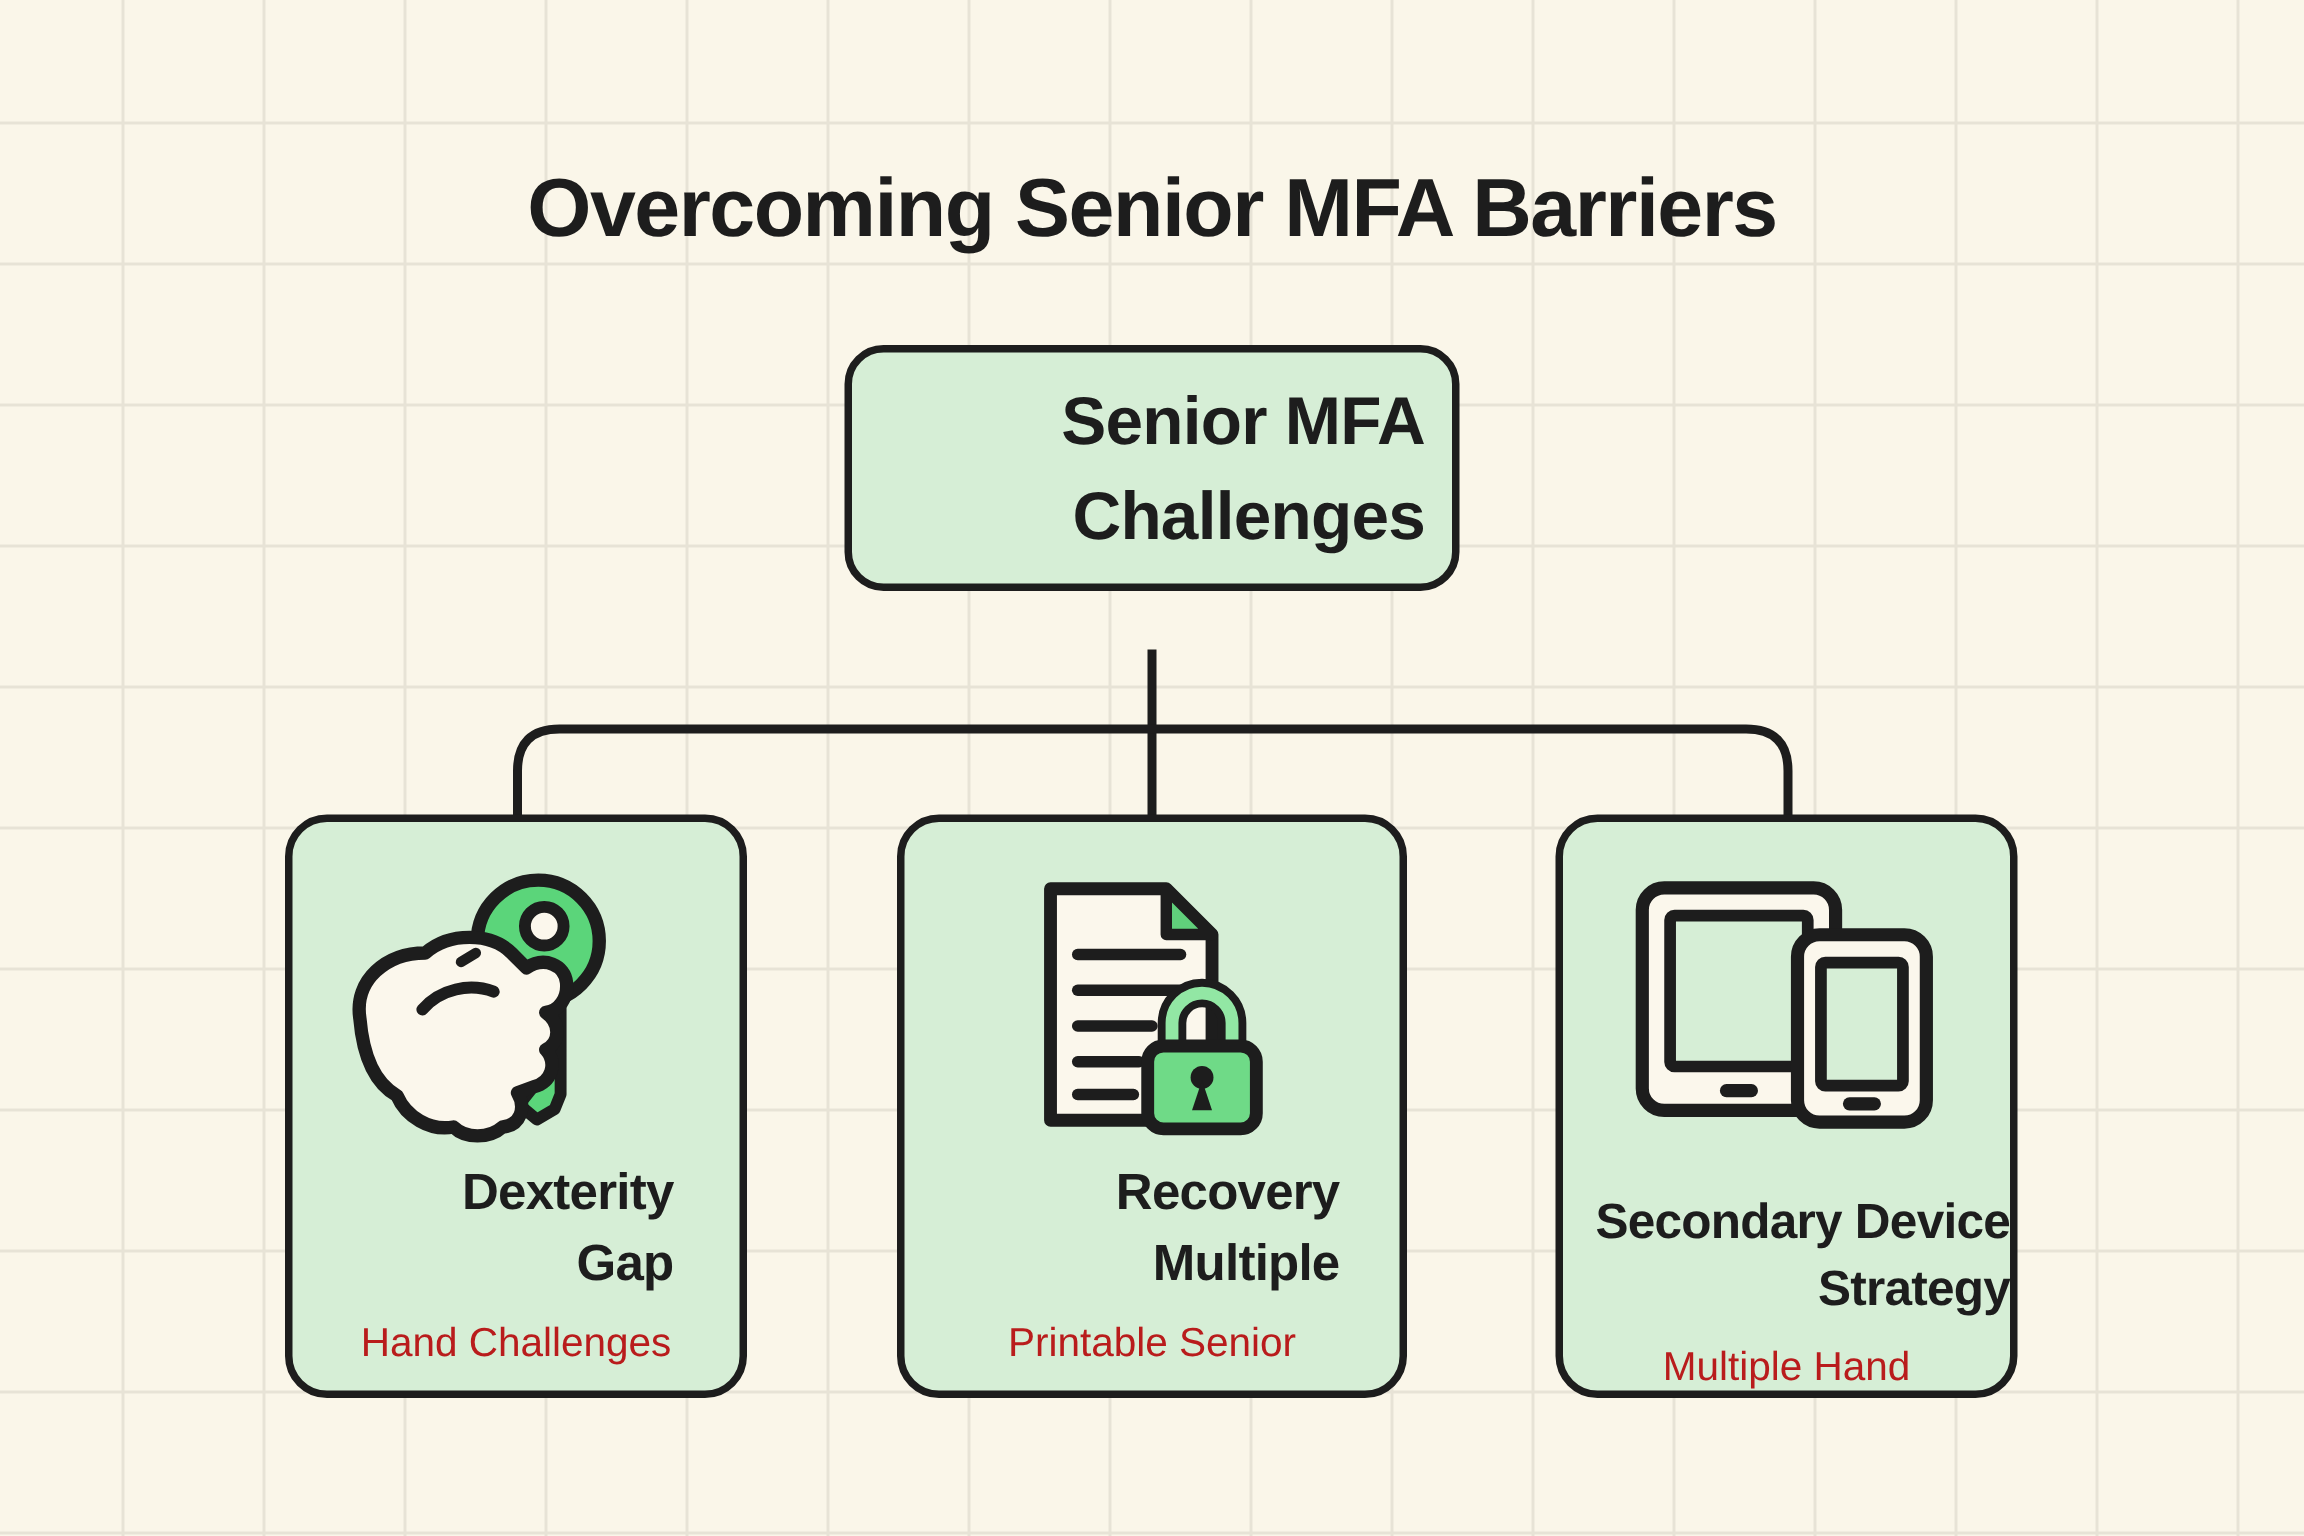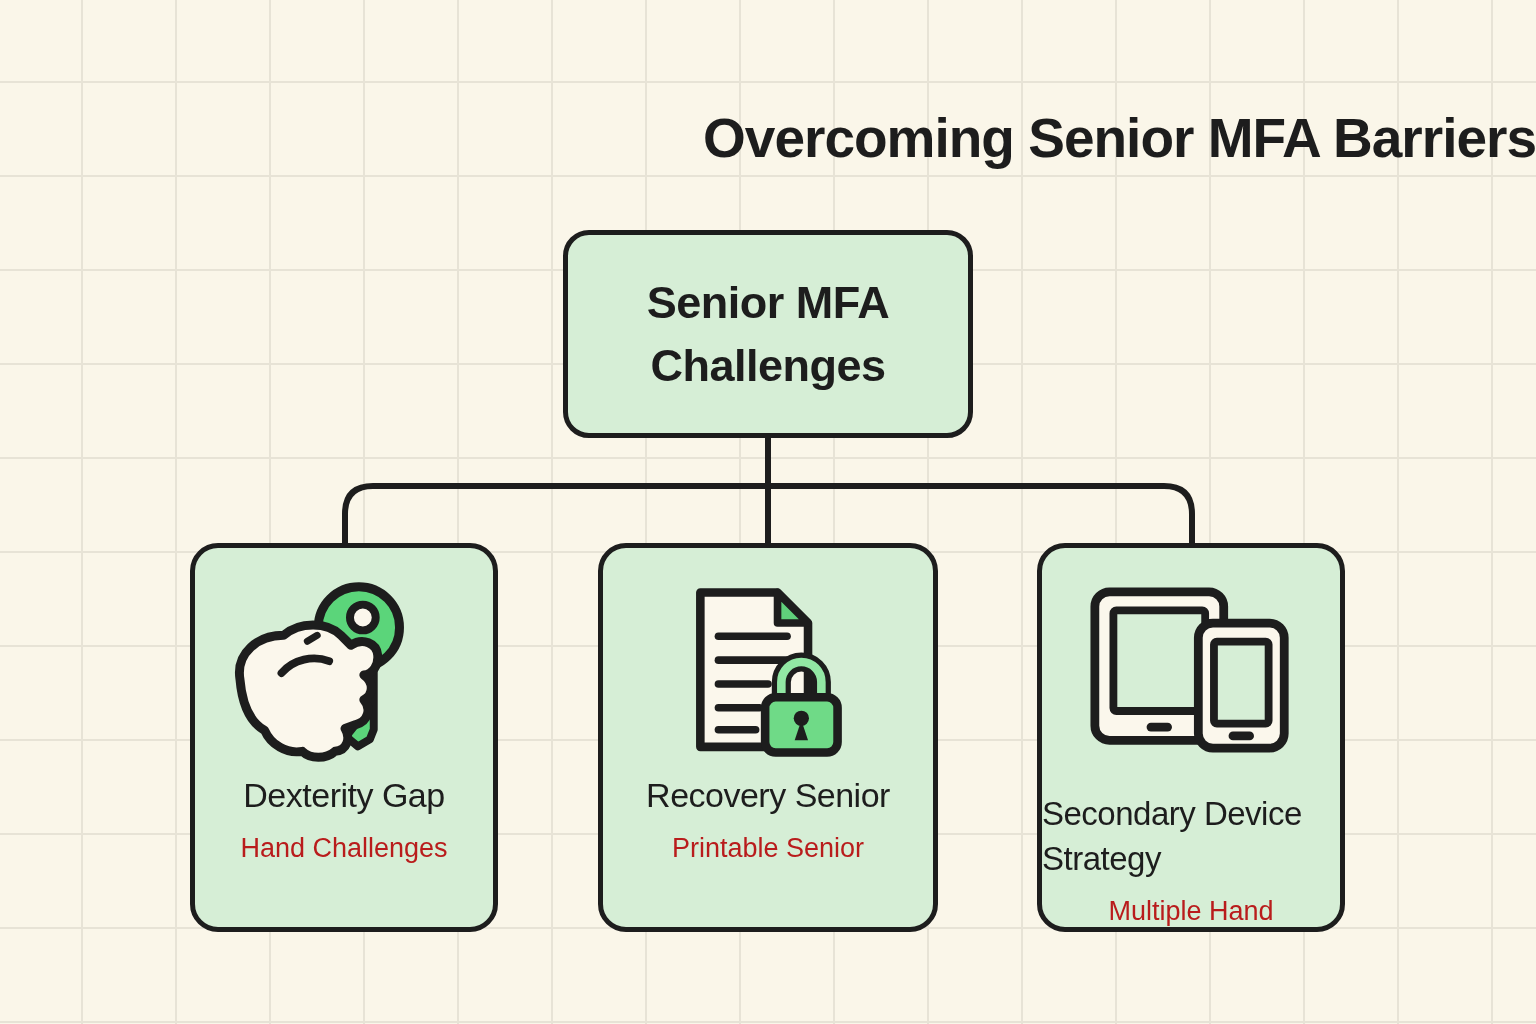--- a/index.html
+++ b/index.html
@@ -20,43 +20,43 @@
     position:relative;width:1536px;height:1024px;overflow:hidden;
     background-color:var(--background);
     background-image:
       linear-gradient(to right, var(--grid-line) 2px, transparent 2px),
       linear-gradient(to bottom, var(--grid-line) 2px, transparent 2px);
     background-size:94px 94px;
     background-position:81px 81px;
   }
   .page-title{
     position:absolute;left:0;right:0;top:106px;
-    text-align:right;font-size:55px;font-weight:bold;letter-spacing:-1px;
+    text-align:center;font-size:55px;font-weight:bold;letter-spacing:-1px;
     color:var(--outline-ink);
   }
   .root-node{
-    position:absolute;left:563px;top:230px;width:410px;height:208px;
+    position:absolute;left:563px;top:230px;width:410px;height:164px;
     background:var(--node-fill);border:5px solid var(--outline-ink);border-radius:26px;
-    display:flex;align-items:center;justify-content:center;text-align:center;
+    display:flex;align-items:center;justify-content:center;text-align:right;
     font-size:45px;font-weight:bold;line-height:1.4;letter-spacing:-0.5px;
     padding:0 18px;
   }
   .connectors{position:absolute;left:0;top:0;width:1536px;height:1024px;pointer-events:none;}
   .connectors path{stroke:var(--outline-ink);stroke-width:6;fill:none;}
   .card{
     position:absolute;top:543px;height:389px;
     background:var(--node-fill);border:5px solid var(--outline-ink);border-radius:28px;
     display:flex;flex-direction:column;align-items:center;
   }
   .card-1{left:190px;width:308px;}
   .card-2{left:598px;width:340px;}
   .card-3{left:1037px;width:308px;}
   .icon-wrap{height:198px;margin-top:26px;display:flex;align-items:center;justify-content:center;}
   .card-title{
-    font-weight:normal;font-size:34px;line-height:1.38;text-align:left;
+    font-weight:bold;font-size:34px;line-height:1.38;text-align:right;
     letter-spacing:-0.5px;color:var(--outline-ink);
   }
   .card-1 .card-title{max-width:210px;}
   .card-2 .card-title{max-width:250px;}
   .card-3 .card-title{font-size:33px;max-width:300px;margin-top:24px;}
   .card-sub{font-size:27px;margin-top:14px;color:#b91c1c;text-align:center;}
   
   .ink-stroke{stroke:var(--outline-ink);stroke-linejoin:round;stroke-linecap:round;}
   .fill-cream{fill:var(--cream);}
   .fill-accent{fill:var(--accent-green);}
@@ -119,21 +119,21 @@
 
         <path class="no-fill ink-stroke" stroke-width="20" d="M99 120 V102 a21 21 0 0 1 42 0 V120"></path>
         <path class="no-fill stroke-shackle" stroke-width="9" d="M99 120 V102 a21 21 0 0 1 42 0 V120"></path>
 
         <rect class="fill-lock ink-stroke" stroke-width="9" x="82" y="118" width="76" height="58" rx="11"></rect>
 
         <circle class="fill-ink" cx="120" cy="140" r="8"></circle>
         <path class="fill-ink" d="M120 142 L113 163 H127 Z"></path>
       </svg>
     </div>
-    <div class="card-title">Recovery Senior</div>
+    <div class="card-title">Recovery Multiple</div>
     <div class="card-sub">Printable Senior</div>
   </div>
 
   <div class="card card-3">
     <div class="icon-wrap">
       <svg width="205" height="168" viewBox="0 0 210 172" xmlns="http://www.w3.org/2000/svg">
 
         <rect class="fill-cream ink-stroke" stroke-width="9" x="6" y="6" width="132" height="152" rx="15"></rect>
         <rect class="fill-node ink-stroke" stroke-width="8" x="25" y="25" width="94" height="103" rx="3"></rect>
         <rect class="fill-ink" x="59" y="140" width="26" height="9" rx="4.5"></rect>

